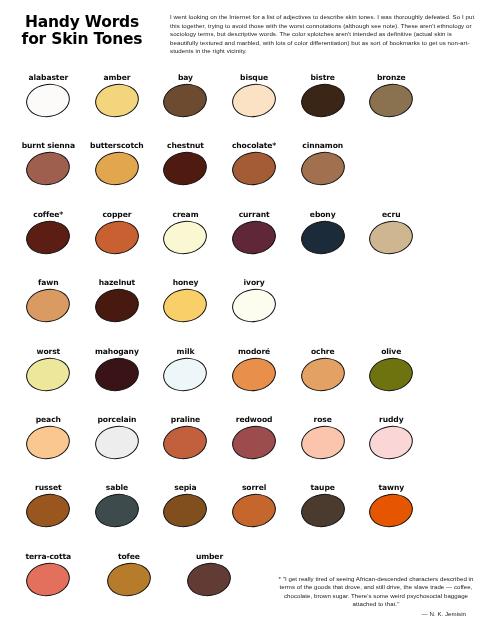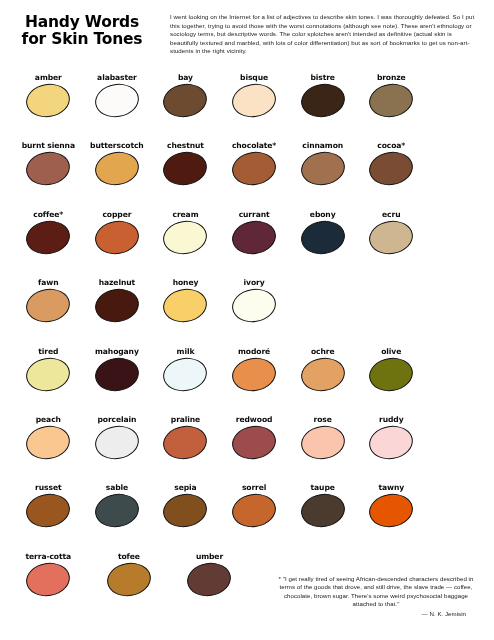--- a/index.html
+++ b/index.html
@@ -125,28 +125,28 @@
     <div class="title-block">
       <div class="title-line">Handy Words</div>
       <div class="title-line">for Skin Tones</div>
     </div>
     <div class="intro">I went looking on the Internet for a list of adjectives to describe skin tones.  I was thoroughly defeated.  So I put this together, trying to avoid those with the worst connotations (although see note).  These aren't ethnology or sociology terms, but descriptive words.  The color splotches aren't intended as definitive (actual skin is beautifully textured and marbled, with lots of color differentiation) but as sort of bookmarks to get us non-art-students in the right vicinity.</div>
   </div>
 
   <div class="grid">
       <div class="row">
         <div class="cell">
+          <div class="swatch-label">alabaster</div>
+          <div class="blob" style="background: rgb(252, 251, 249);"></div>
+        </div>
+        <div class="cell">
           <div class="swatch-label">amber</div>
           <div class="blob" style="background: rgb(242, 213, 124);"></div>
         </div>
         <div class="cell">
-          <div class="swatch-label">alabaster</div>
-          <div class="blob" style="background: rgb(252, 251, 249);"></div>
-        </div>
-        <div class="cell">
           <div class="swatch-label">bay</div>
           <div class="blob" style="background: rgb(109, 75, 49);"></div>
         </div>
         <div class="cell">
           <div class="swatch-label">bisque</div>
           <div class="blob" style="background: rgb(251, 226, 197);"></div>
         </div>
         <div class="cell">
           <div class="swatch-label">bistre</div>
           <div class="blob" style="background: rgb(58, 37, 23);"></div>
@@ -170,24 +170,20 @@
           <div class="blob" style="background: rgb(79, 27, 16);"></div>
         </div>
         <div class="cell">
           <div class="swatch-label">chocolate*</div>
           <div class="blob" style="background: rgb(163, 92, 52);"></div>
         </div>
         <div class="cell">
           <div class="swatch-label">cinnamon</div>
           <div class="blob" style="background: rgb(161, 113, 79);"></div>
         </div>
-        <div class="cell">
-          <div class="swatch-label">cocoa*</div>
-          <div class="blob" style="background: rgb(122, 76, 52);"></div>
-        </div>
       </div>
       <div class="row">
         <div class="cell">
           <div class="swatch-label">coffee*</div>
           <div class="blob" style="background: rgb(92, 30, 20);"></div>
         </div>
         <div class="cell">
           <div class="swatch-label">copper</div>
           <div class="blob" style="background: rgb(200, 96, 49);"></div>
         </div>
@@ -221,21 +217,21 @@
           <div class="swatch-label">honey</div>
           <div class="blob" style="background: rgb(248, 207, 105);"></div>
         </div>
         <div class="cell">
           <div class="swatch-label">ivory</div>
           <div class="blob" style="background: rgb(252, 252, 239);"></div>
         </div>
       </div>
       <div class="row">
         <div class="cell">
-          <div class="swatch-label">tired</div>
+          <div class="swatch-label">worst</div>
           <div class="blob" style="background: rgb(237, 231, 156);"></div>
         </div>
         <div class="cell">
           <div class="swatch-label">mahogany</div>
           <div class="blob" style="background: rgb(58, 19, 23);"></div>
         </div>
         <div class="cell">
           <div class="swatch-label">milk</div>
           <div class="blob" style="background: rgb(237, 246, 248);"></div>
         </div>

